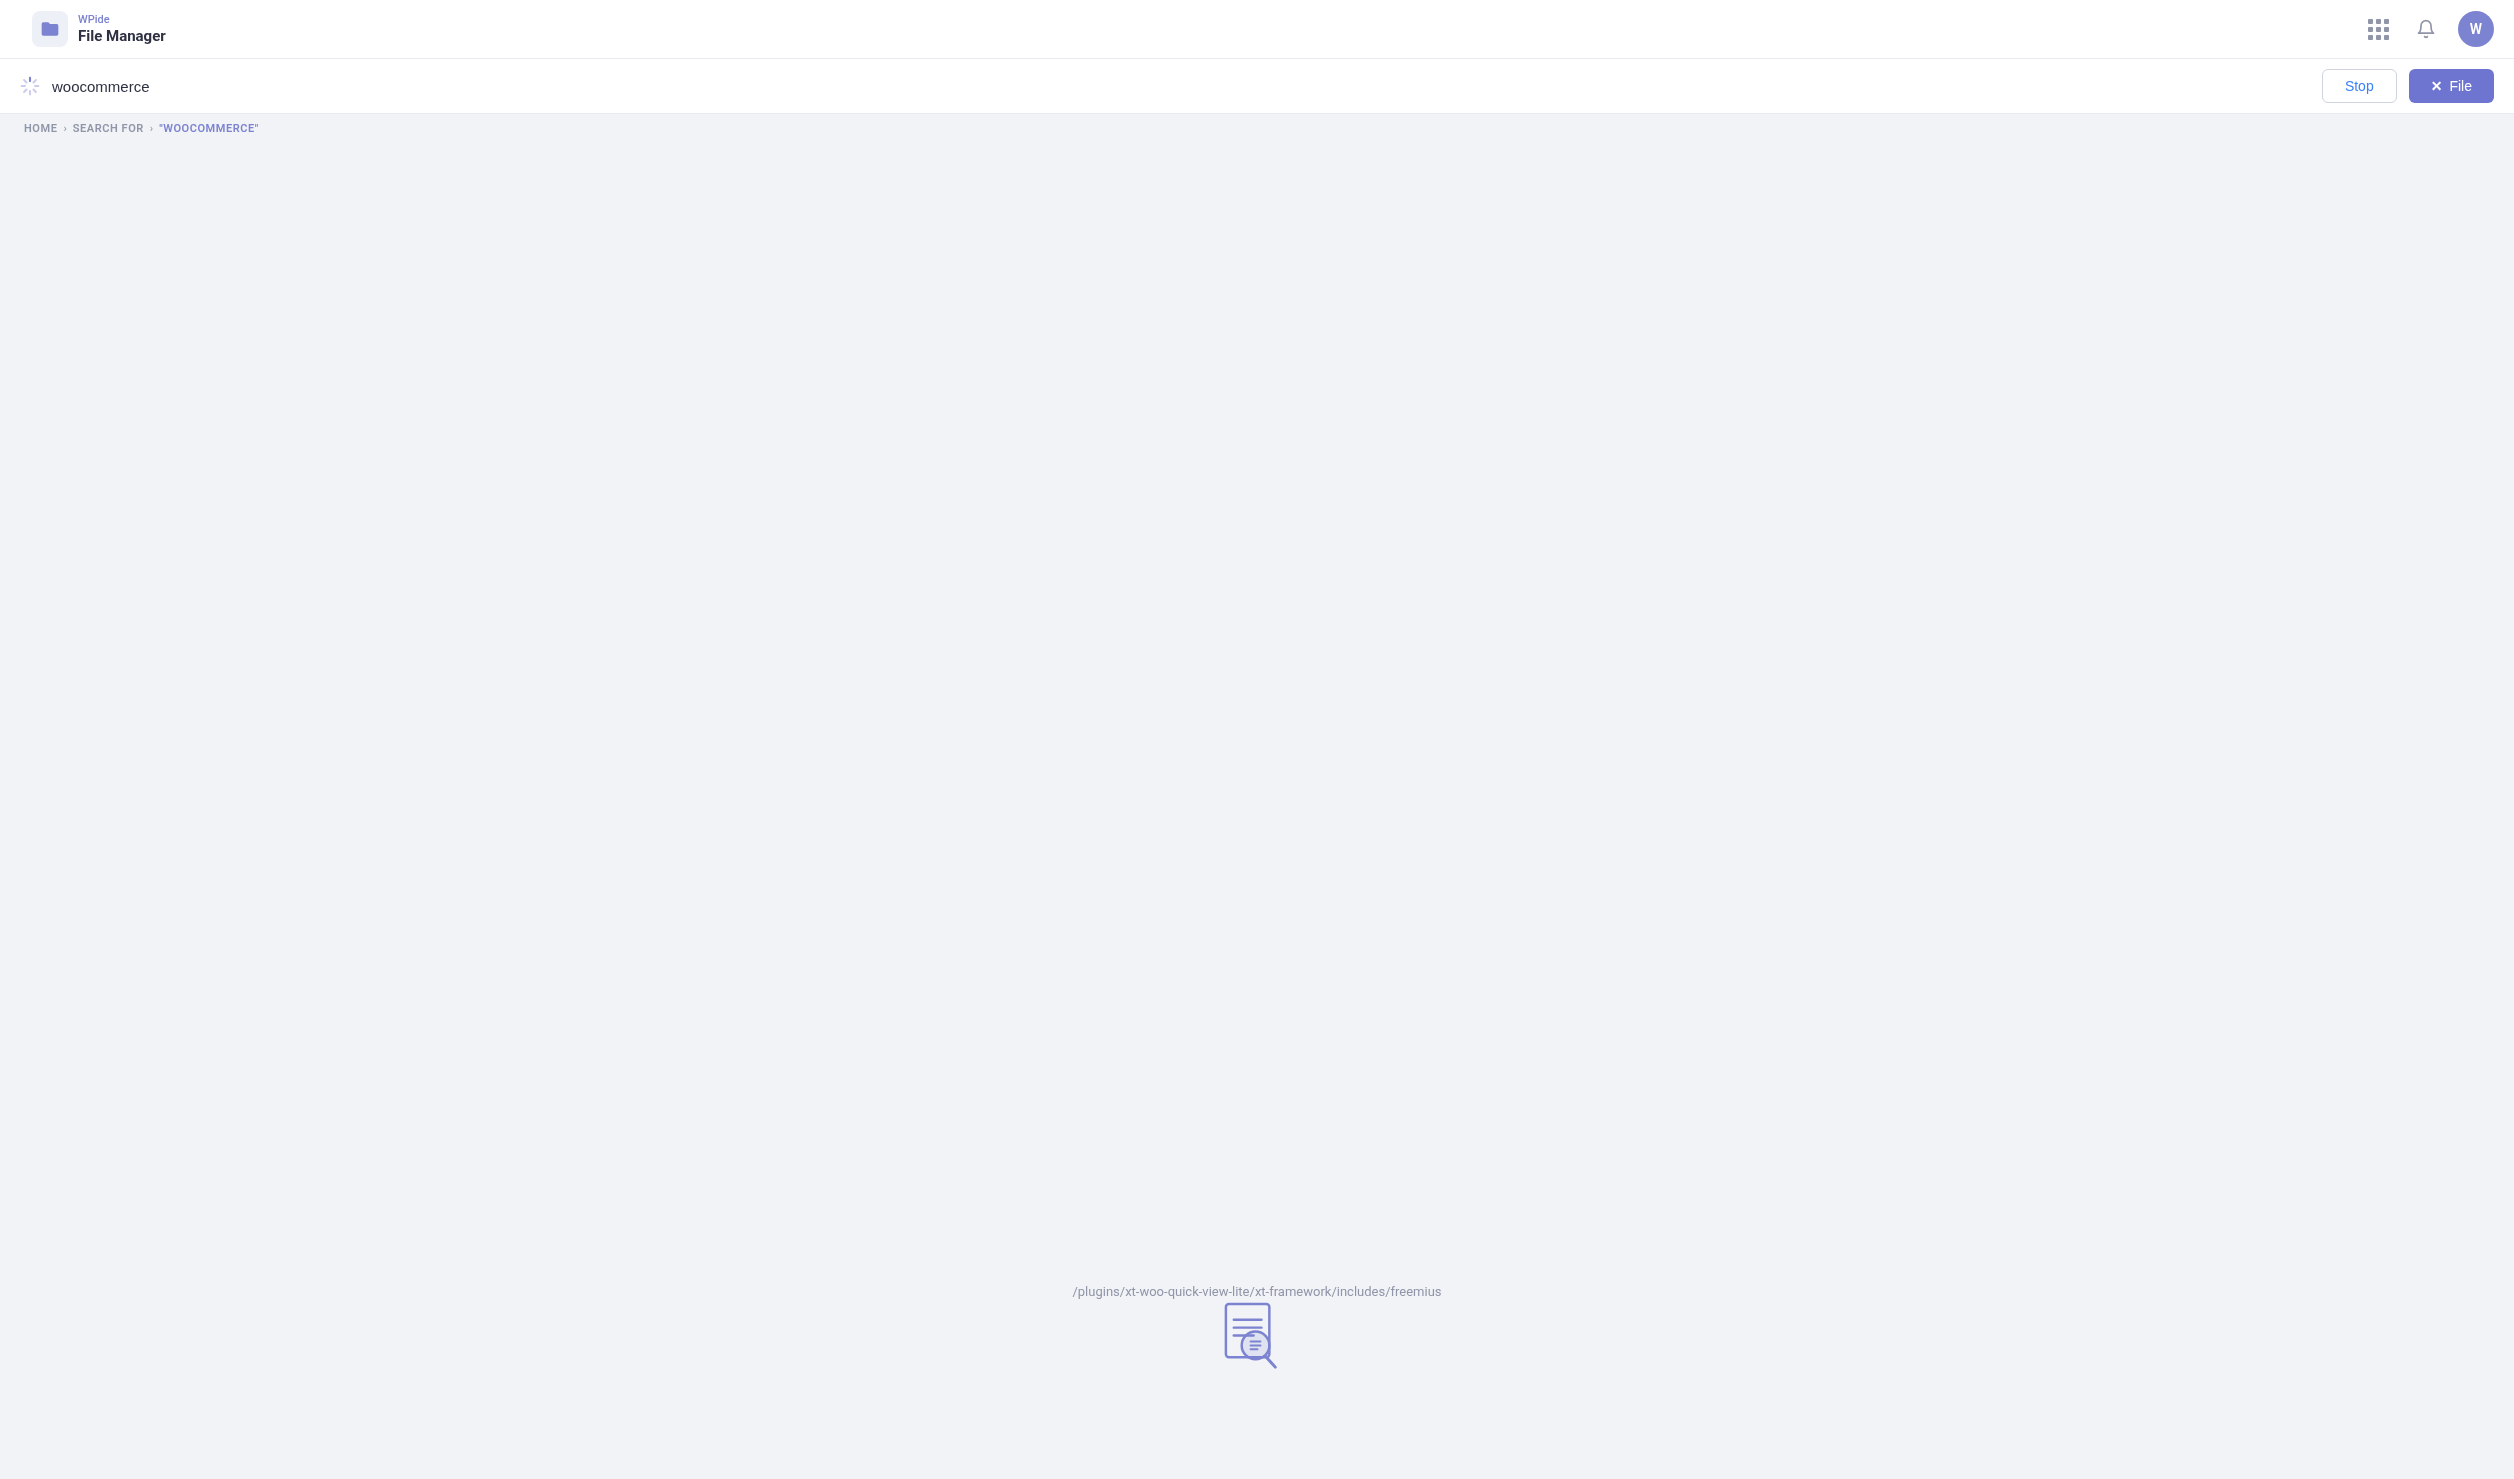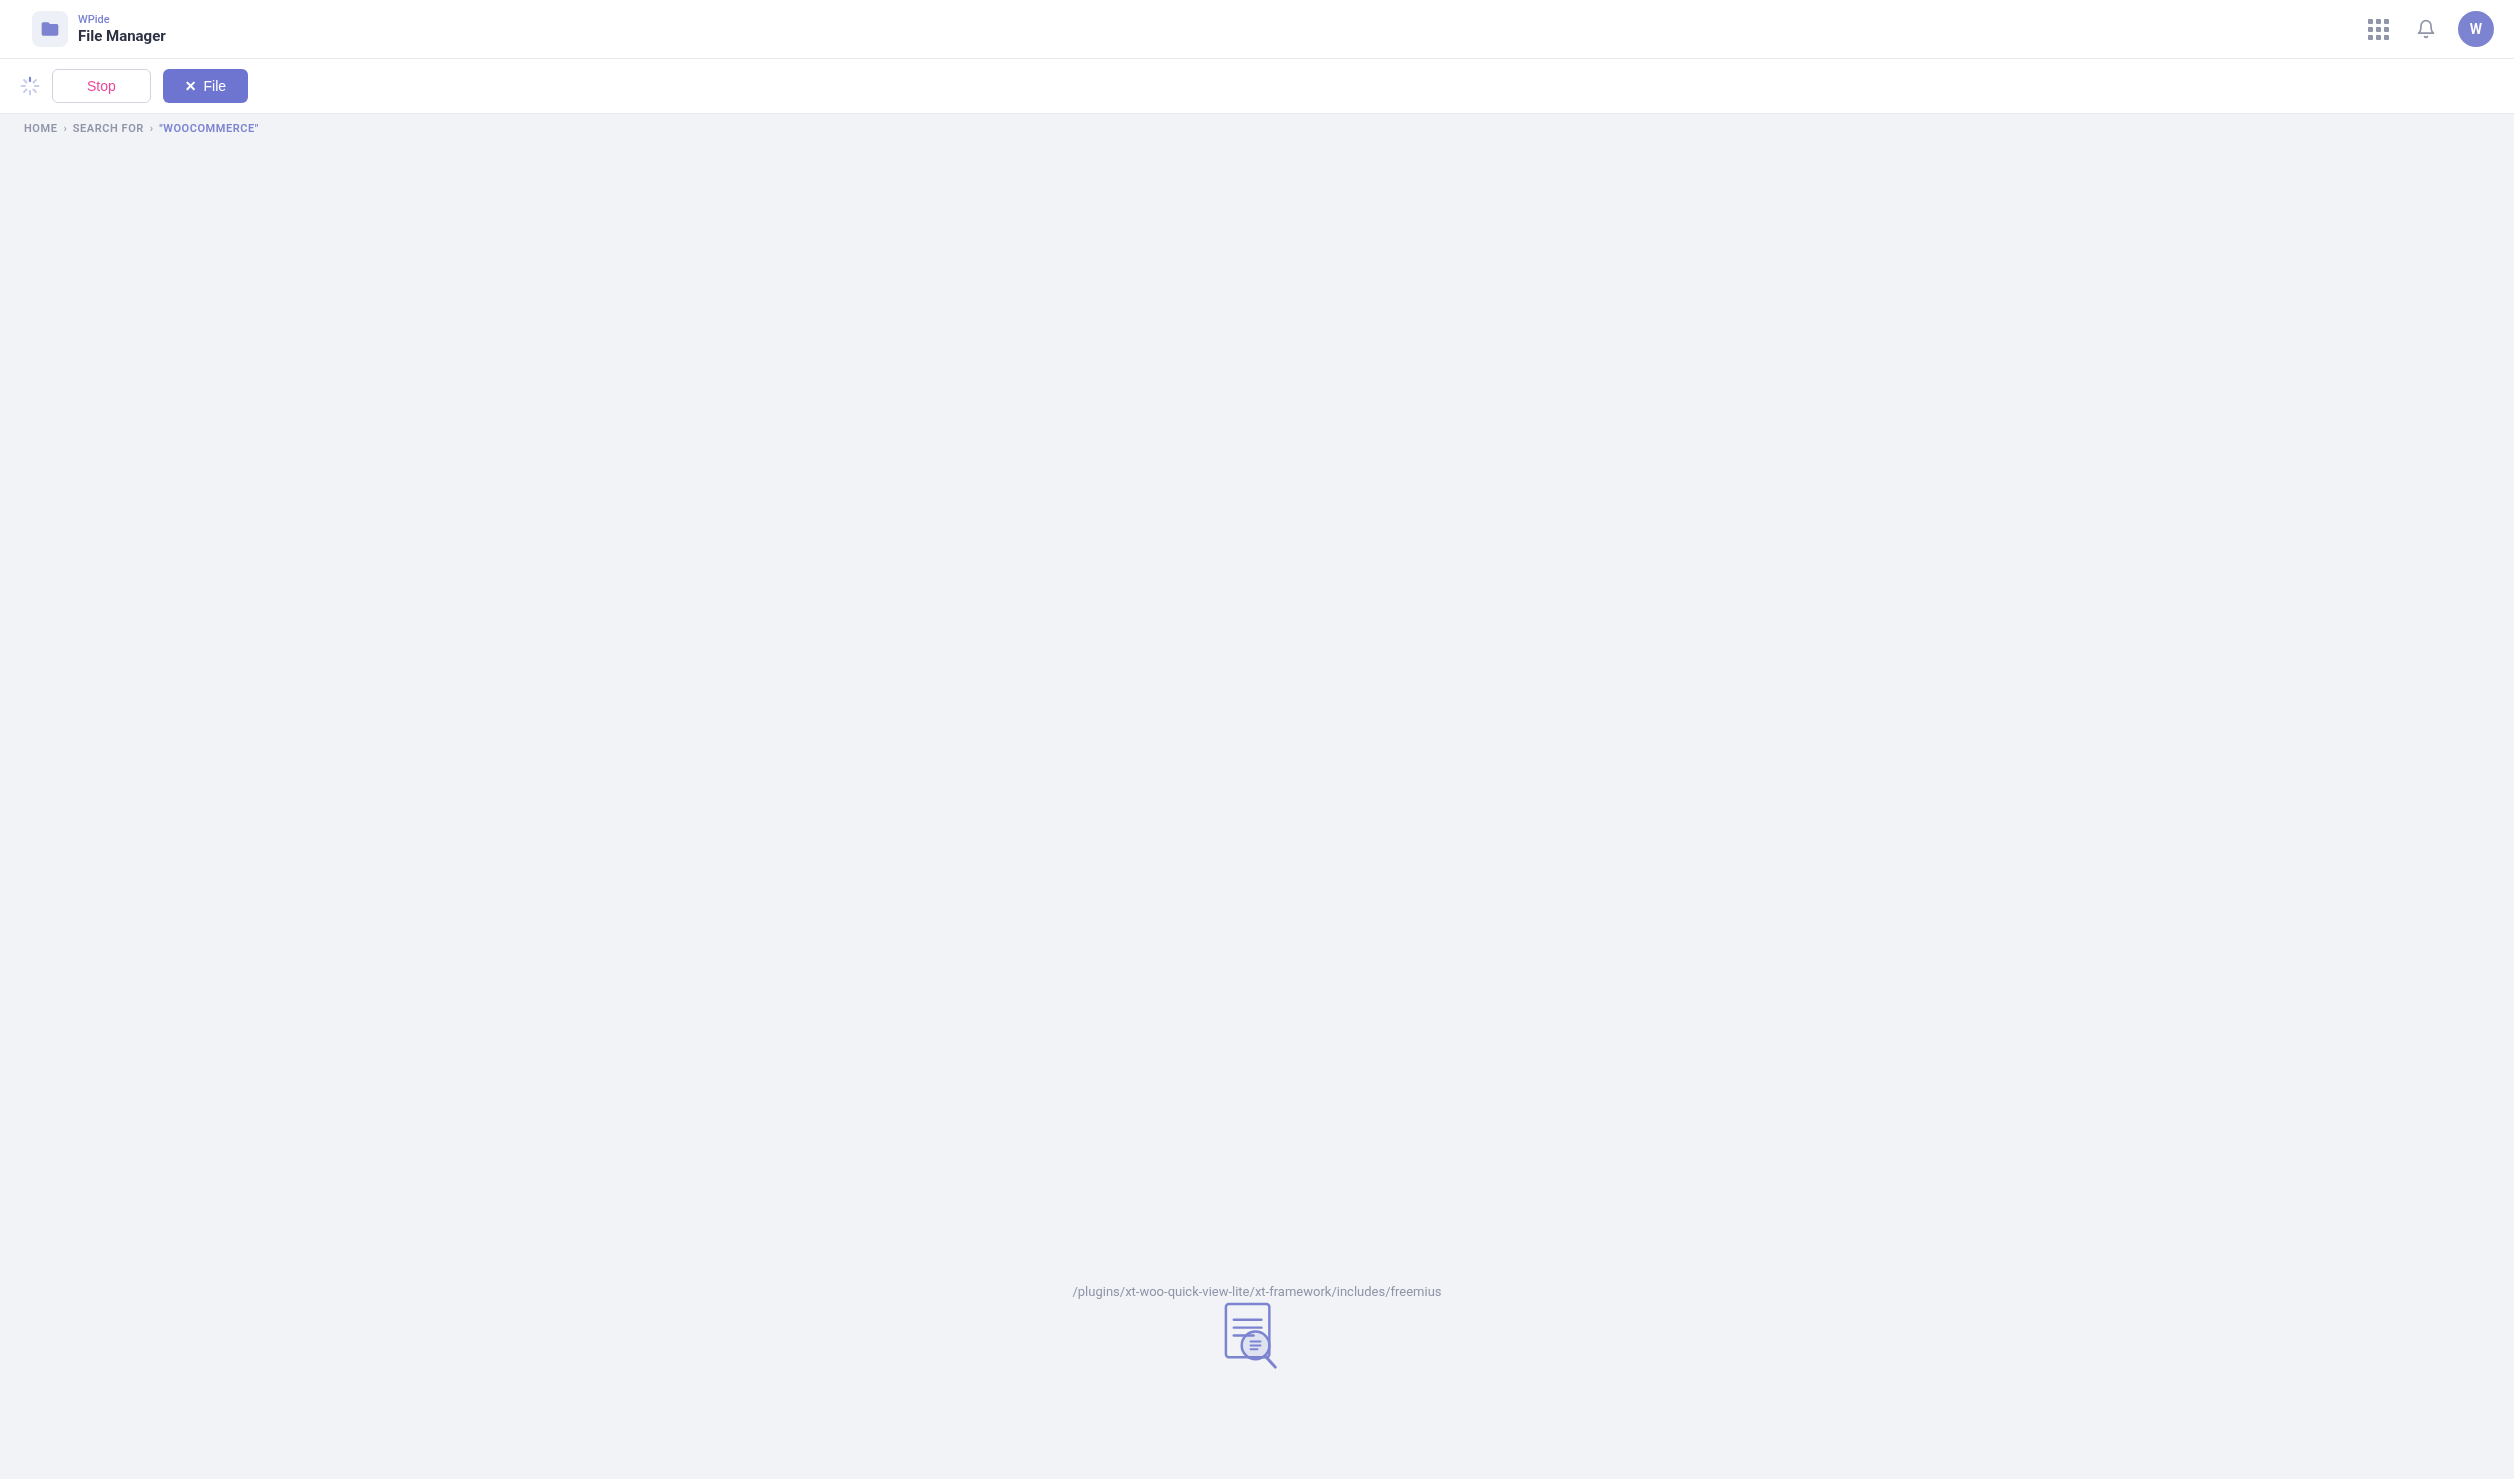--- a/index.html
+++ b/index.html
@@ -134,24 +134,24 @@
       font-size: 15px;
       color: #2d3142;
       background: transparent;
     }
     .search-input::placeholder {
       color: #adb0bf;
     }
     .stop-btn {
       background: #ffffff;
       border: 1.5px solid #d0d3e0;
-      color: #ec4899;
+      color: #3b82f6;
       font-size: 14px;
       font-weight: 500;
-      padding: 8px 34px;
+      padding: 8px 22px;
       border-radius: 6px;
       cursor: pointer;
       text-align: right;
     }
     .close-btn {
       background: #6e75d0;
       border: none;
       color: #ffffff;
       font-size: 14px;
       font-weight: 500;
@@ -258,20 +258,21 @@
       <span>W</span>
     </div>
   </div>
 </div>
 
 <div class="search-bar">
   <svg class="search-spinner" viewBox="0 0 24 24" fill="none" stroke="#7c83d0" stroke-width="2.5" stroke-linecap="round">
     <path d="M12 2v4M12 18v4M4.93 4.93l2.83 2.83M16.24 16.24l2.83 2.83M2 12h4M18 12h4M4.93 19.07l2.83-2.83M16.24 7.76l2.83-2.83" opacity="0.4"></path>
     <path d="M12 2v4" stroke="#7c83d0" stroke-width="2.5"></path>
   </svg>
+  <input type="text" class="search-input" value="woocommerce" style="">
   <button class="stop-btn">Stop</button>
   <button class="close-btn">
     <span class="x-icon">✕</span>
     <span>File</span>
   </button>
 </div>
 
 <div class="breadcrumb">
   <span class="breadcrumb-item">HOME</span>
   <span class="breadcrumb-sep">›</span>

